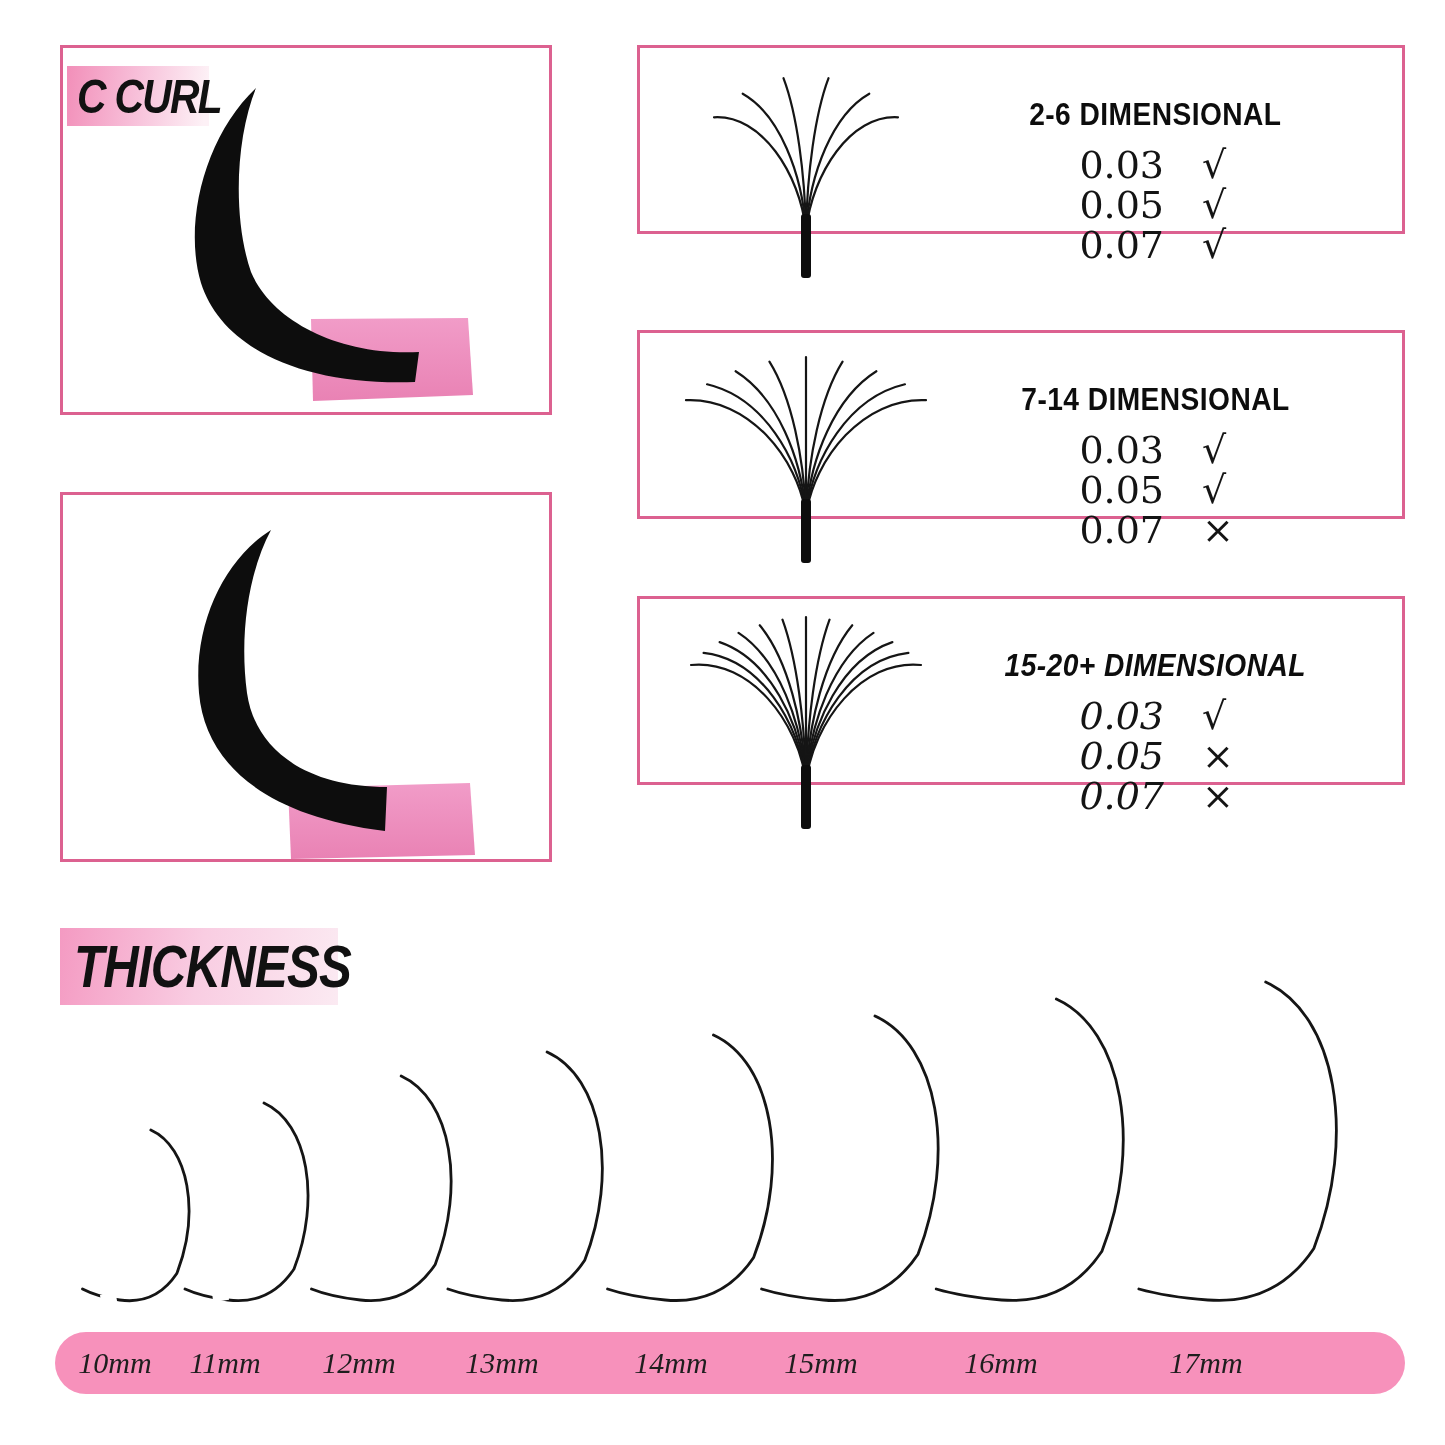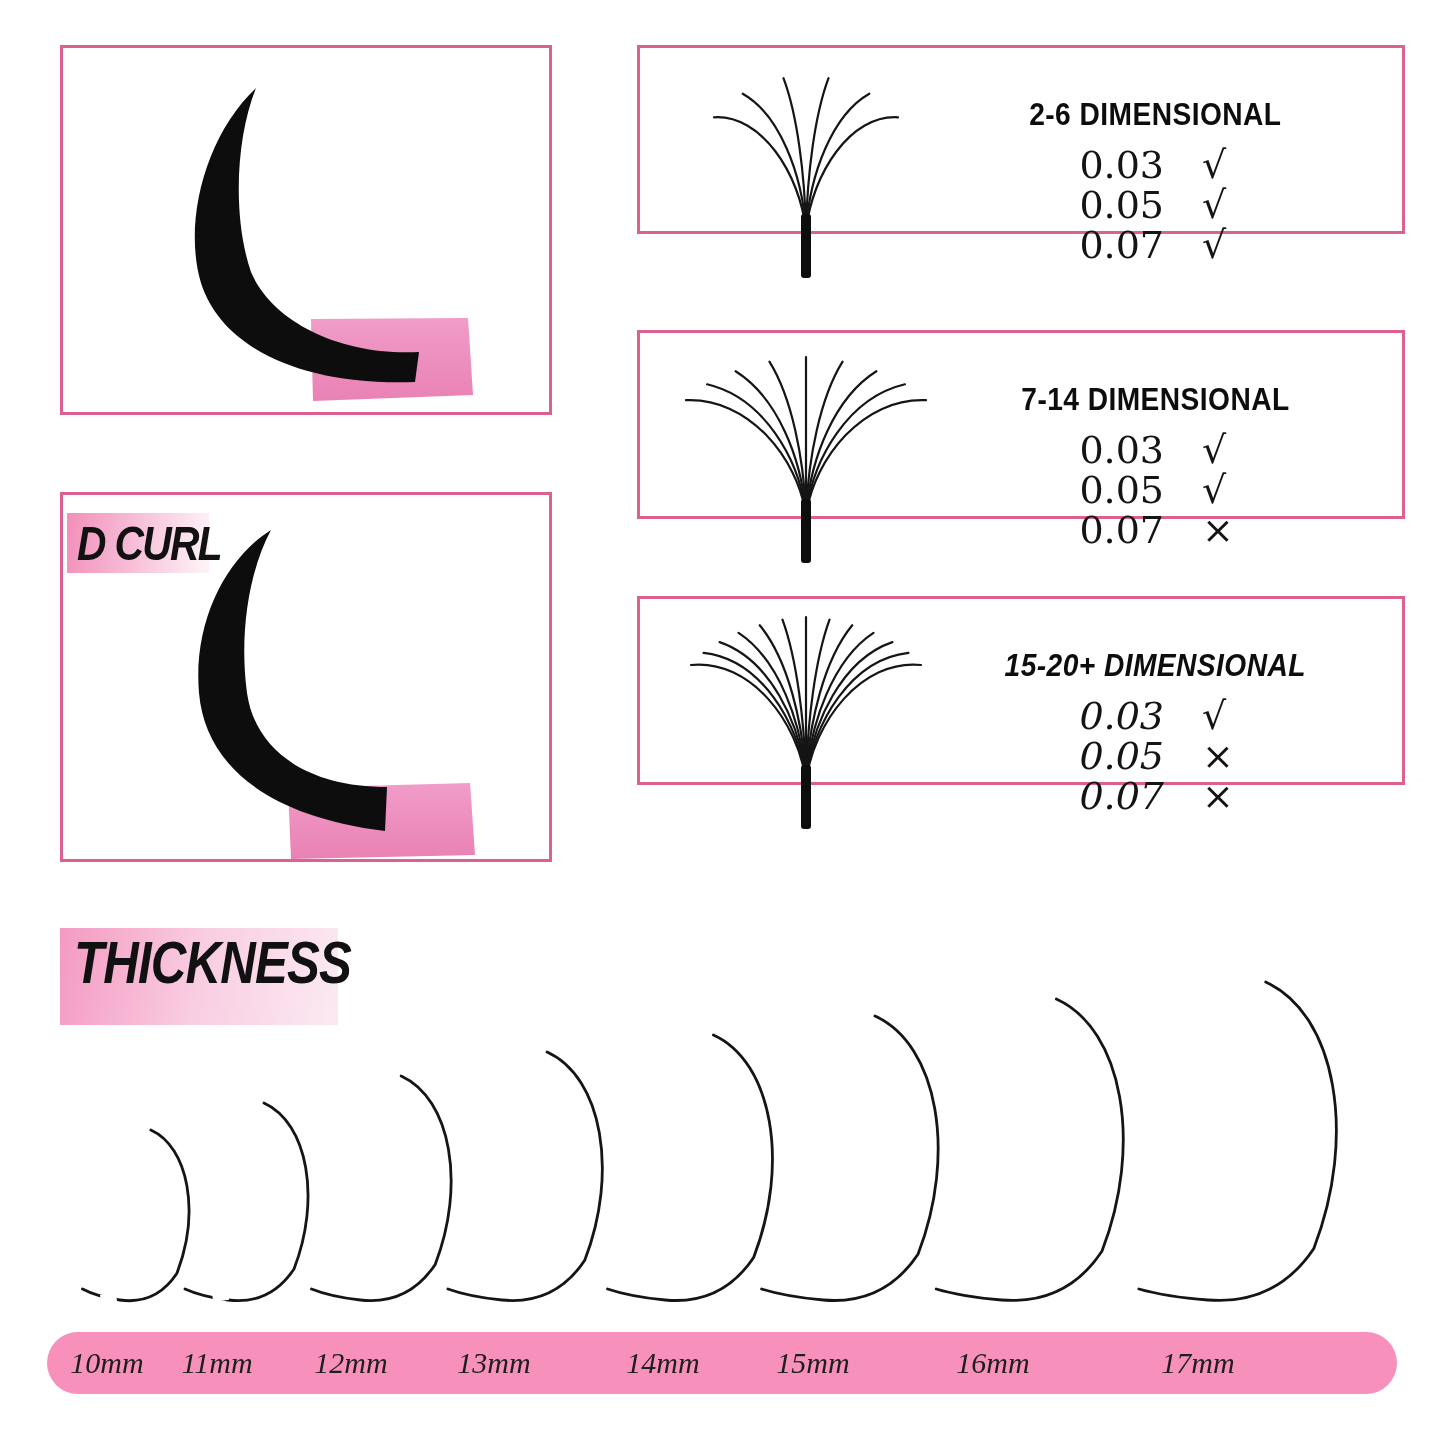--- a/index.html
+++ b/index.html
@@ -40,31 +40,31 @@
   .dim-row{display:flex;justify-content:center;align-items:baseline;gap:38px;line-height:40px;}
   .dim-value{
     font-family:"DejaVu Serif", serif;font-size:38px;color:#141414;
     width:100px;text-align:right;
   }
   .dim-mark{
     font-family:"DejaVu Serif", serif;font-size:38px;color:#141414;
     width:44px;text-align:left;
   }
   #thickness-label{
-    position:absolute;left:60px;top:928px;width:278px;height:97px;
+    position:absolute;left:60px;top:928px;width:278px;height:77px;
     background:linear-gradient(100deg,#f49ac2 0%,#f9cde2 50%,#fbeaf2 100%);
-    display:flex;align-items:flex-start;padding-left:14px;box-sizing:border-box;
+    display:flex;align-items:center;padding-left:14px;box-sizing:border-box;
   }
   #thickness-label span{
     font-size:60px;font-weight:bold;font-style:italic;color:#111;
     letter-spacing:-1px;white-space:nowrap;transform:scaleX(.82);transform-origin:left center;
   }
   #thickness-svg{position:absolute;left:0;top:960px;width:1445px;height:365px;}
   #length-bar{
-    position:absolute;left:47px;top:1332px;width:1350px;height:62px;
+    position:absolute;left:55px;top:1332px;width:1350px;height:62px;
     background:var(--bar-pink,#f791bb);border-radius:31px;
   }
   .len-label{
     position:absolute;top:0;width:100px;line-height:62px;text-align:center;
     font-family:"Liberation Serif", serif;font-style:italic;font-size:30px;color:#1e1e1e;
   }
   .len-label:nth-of-type(1){left:10px;}
   .len-label:nth-of-type(2){left:120px;}
   .len-label:nth-of-type(3){left:254px;font-family:Liberation Serif, serif;}
   .len-label:nth-of-type(4){left:397px;}
@@ -81,37 +81,37 @@
     <defs>
       <linearGradient id="sqGradC" x1="0" y1="0" x2="0" y2="1">
         <stop offset="0" stop-color="#f19cc8"></stop>
           <stop offset="1" stop-color="#e982b4"></stop>
       </linearGradient>
     </defs>
     <polygon points="248,271 405,270 410,347 250,353" fill="url(#sqGradC)"></polygon>
     <path d="M193,40 C142,88 120,175 138,235 C158,298 235,338 352,334 L356,304
              C275,308 208,272 188,224 C170,172 172,92 193,40 Z" fill="#0d0d0d"></path>
   </svg>
+  <div class="curl-label">
+    <span>C CURL</span>
+  </div>
 </div>
 
 <div class="card" id="d-curl-card">
   <svg class="curl-art" viewBox="0 0 486 364">
     <defs>
       <linearGradient id="sqGradD" x1="0" y1="0" x2="0" y2="1">
         <stop offset="0" stop-color="#f19cc8"></stop>
           <stop offset="1" stop-color="#e982b4"></stop>
       </linearGradient>
     </defs>
     <polygon points="225,293 407,288 412,360 228,364" fill="url(#sqGradD)"></polygon>
     <path d="M208,35 C162,64 130,128 136,198 C142,265 196,320 322,336 L324,292
              C242,292 192,254 184,198 C176,138 186,76 208,35 Z" fill="#0d0d0d"></path>
   </svg>
-  <div class="curl-label">
-    <span>D CURL</span>
-  </div>
 </div>
 
 <div class="card dim-card" id="dim-card-0">
   <svg class="fan-svg" id="fan-0" viewBox="0 0 430 251">
       <path d="M 166 182
                C 159.56 125.7,
                  121.84 66.48,
                  74 69.3" fill="none" stroke="#151515" stroke-width="2.2" stroke-linecap="round"></path>
       <path d="M 166 182
                C 162.136 125.7,

